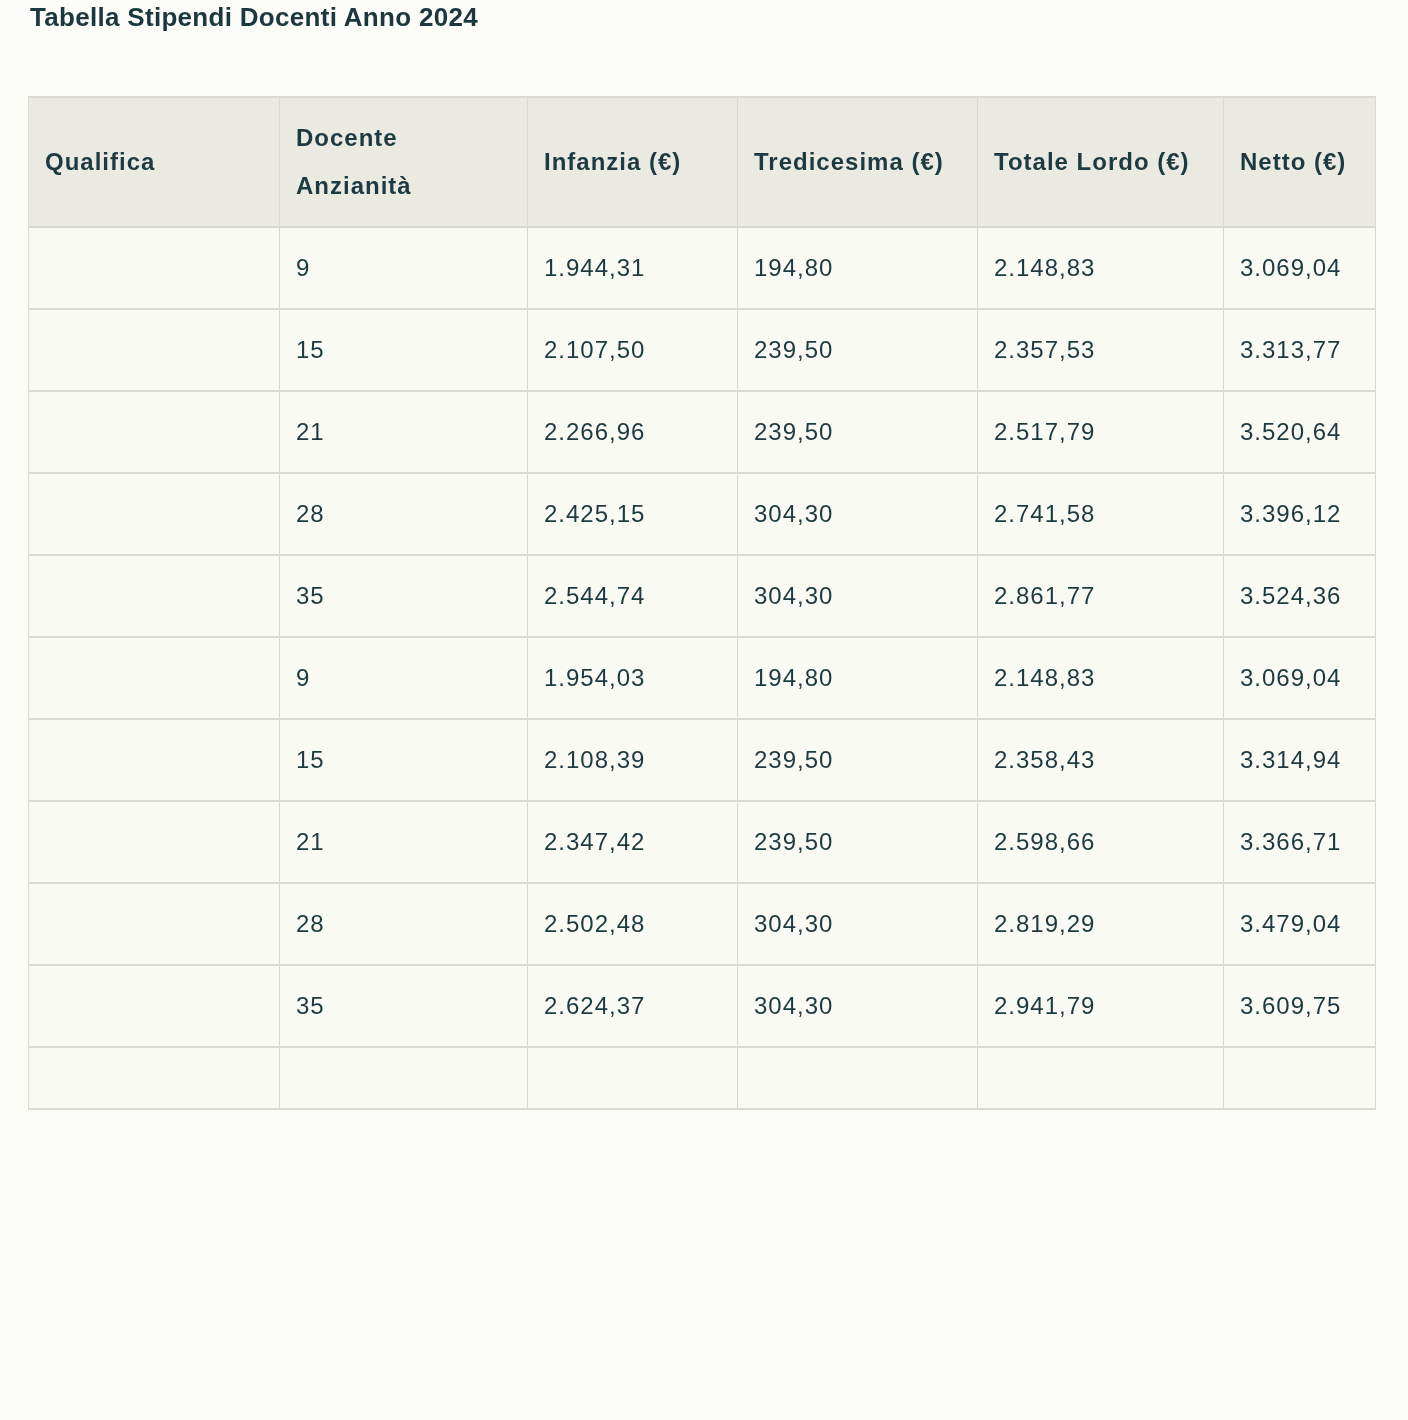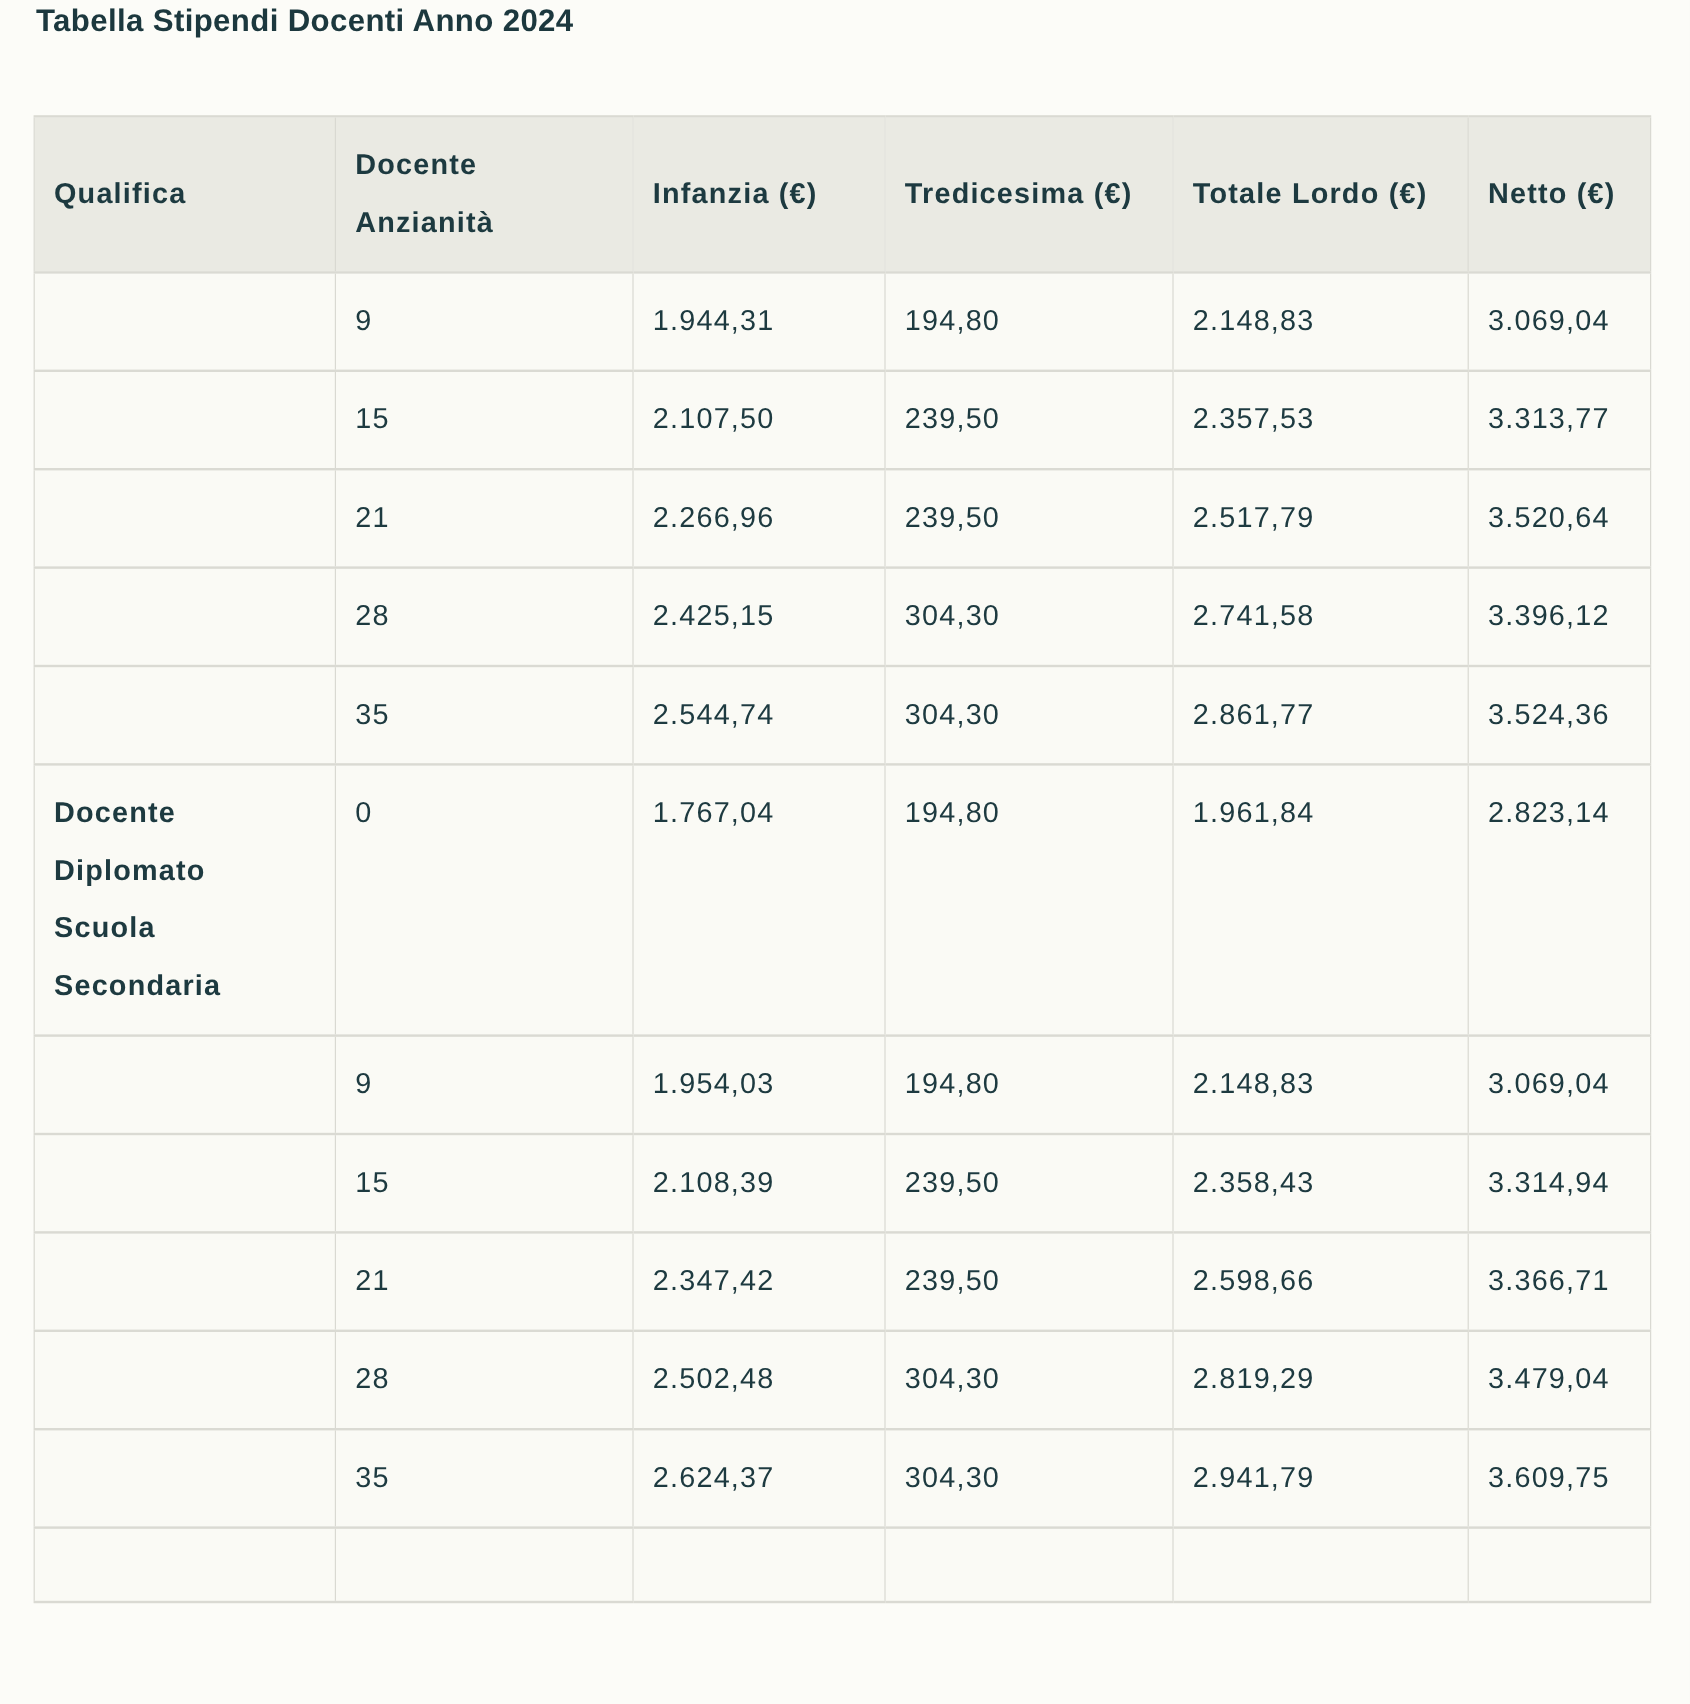--- a/index.html
+++ b/index.html
@@ -116,28 +116,20 @@
     </tr>
     <tr>
       <td class="q"></td>
       <td>35</td>
       <td>2.544,74</td>
       <td>304,30</td>
       <td>2.861,77</td>
       <td>3.524,36</td>
     </tr>
     <tr>
-      <td class="q">Docente Diplomato Scuola Secondaria</td>
-      <td>0</td>
-      <td>1.767,04</td>
-      <td>194,80</td>
-      <td>1.961,84</td>
-      <td>2.823,14</td>
-    </tr>
-    <tr>
       <td class="q"></td>
       <td>9</td>
       <td>1.954,03</td>
       <td>194,80</td>
       <td>2.148,83</td>
       <td>3.069,04</td>
     </tr>
     <tr>
       <td class="q"></td>
       <td>15</td>

